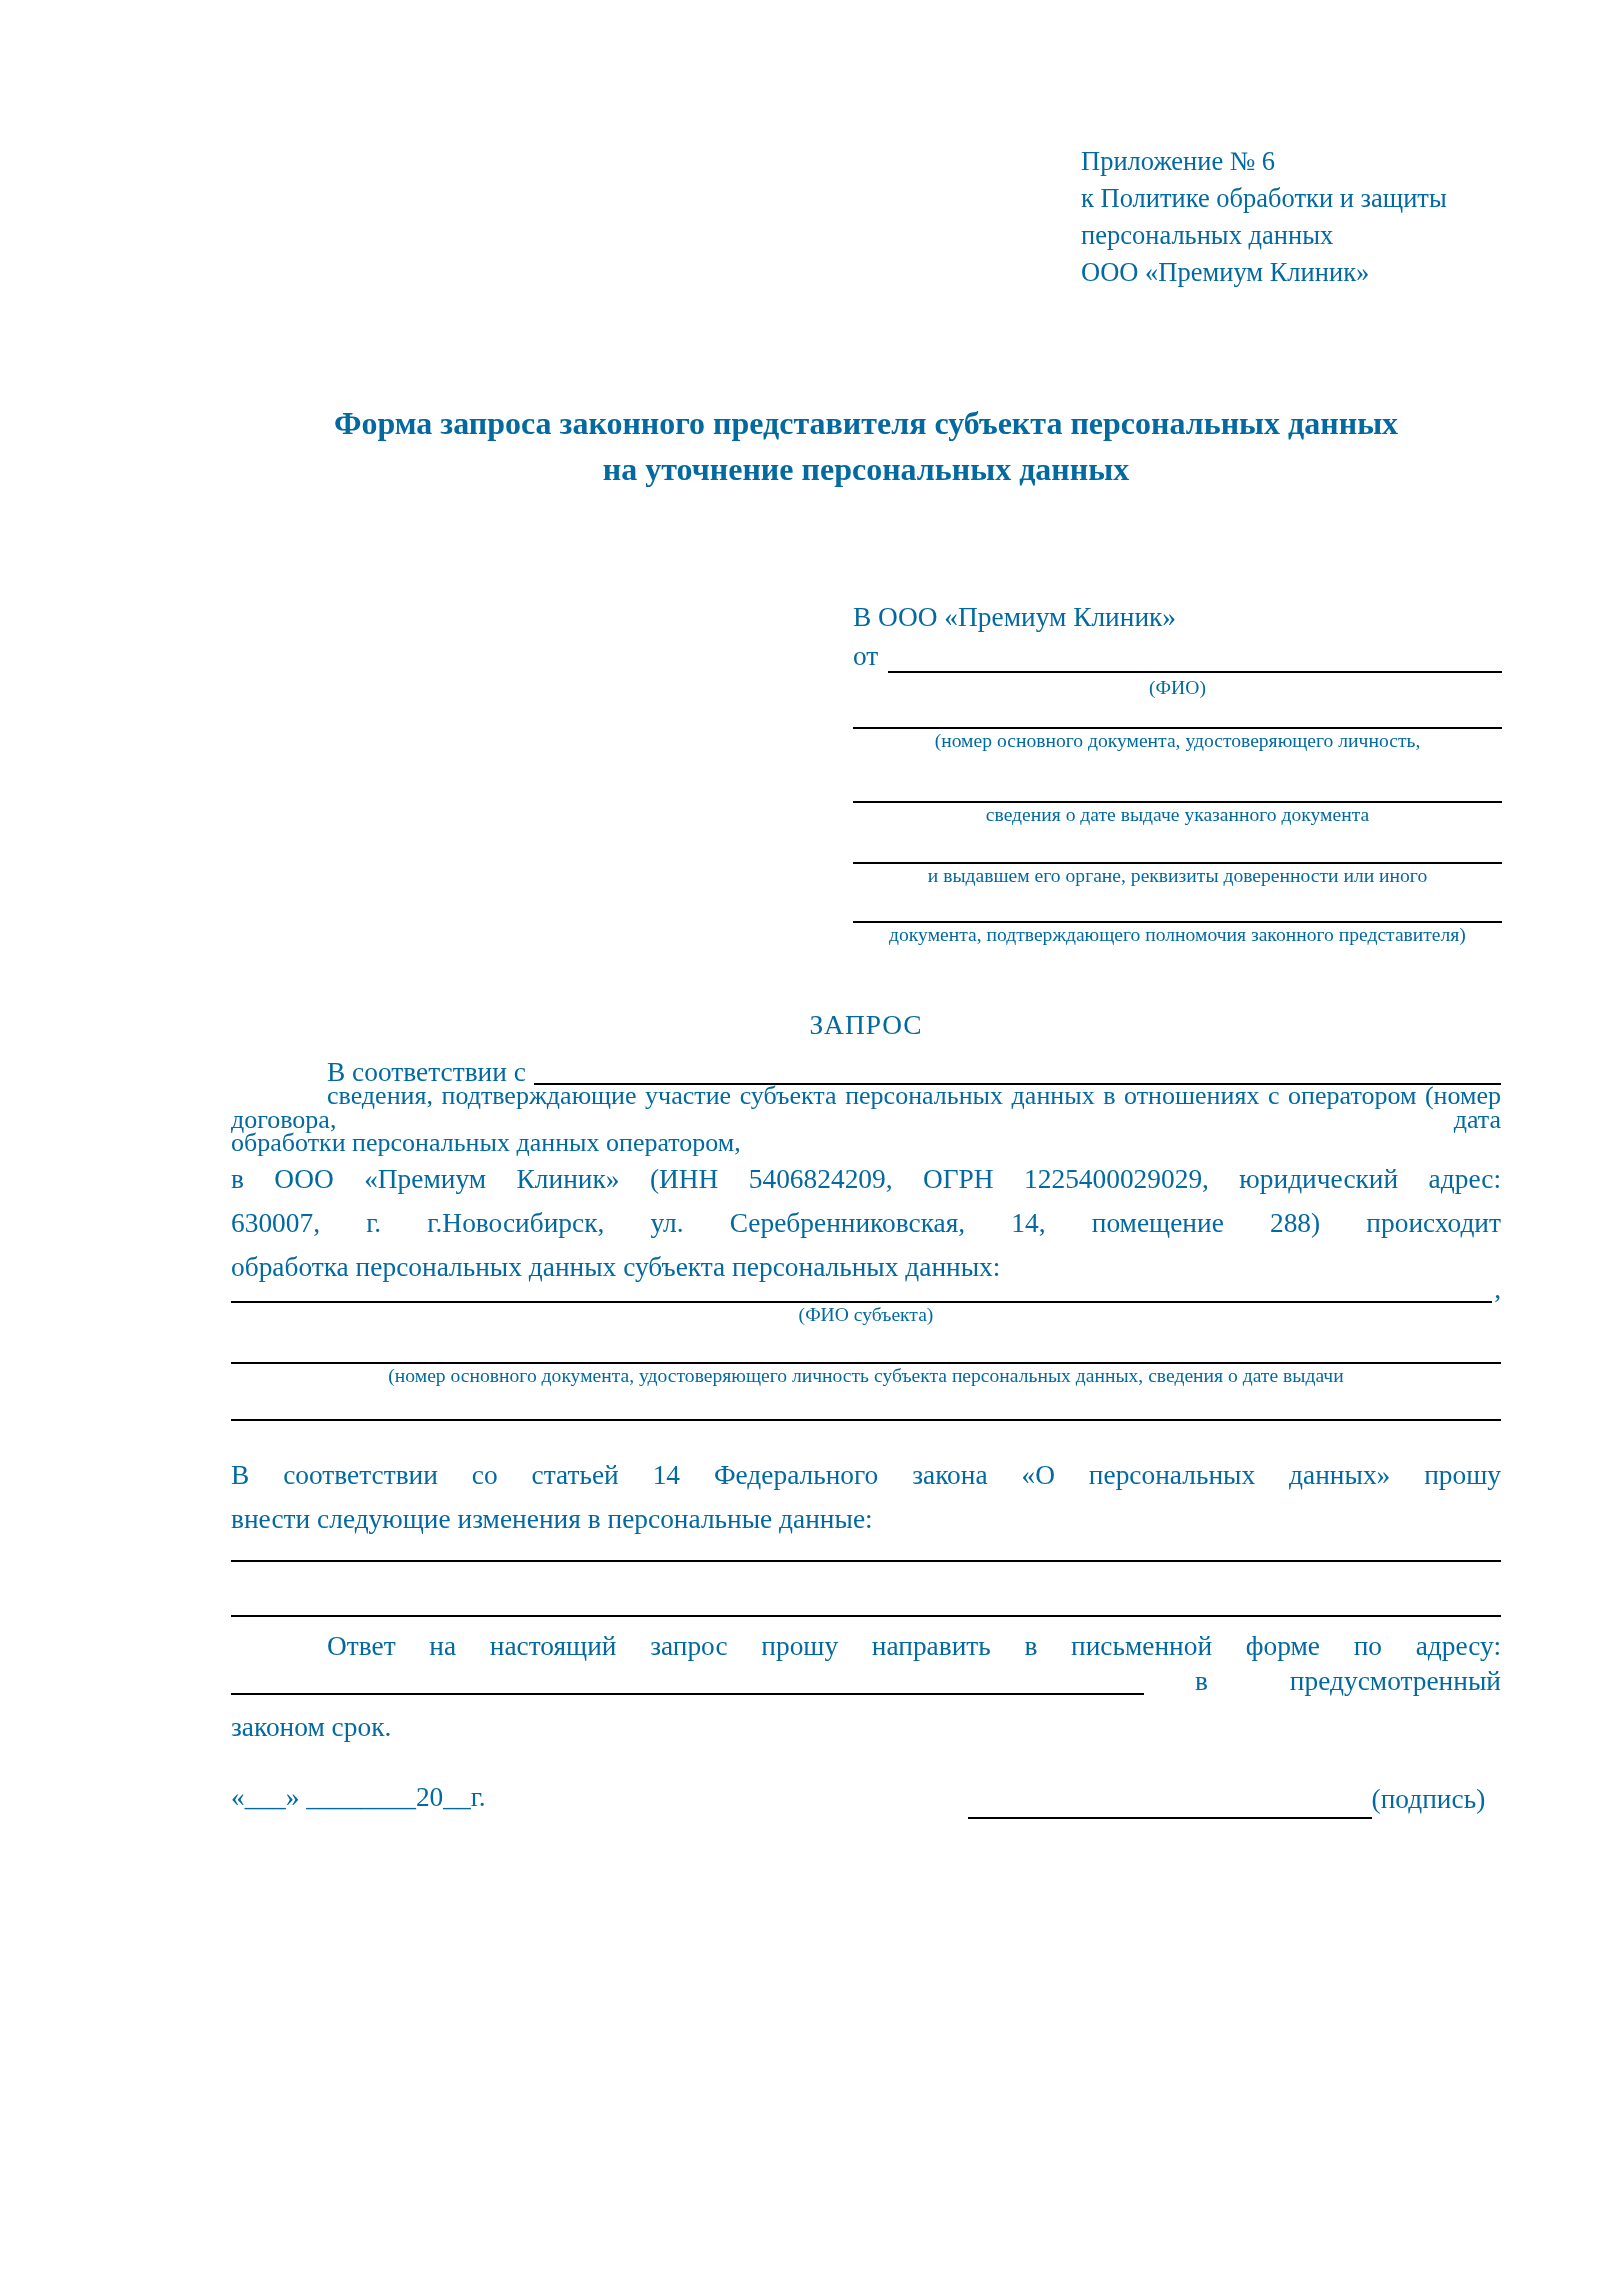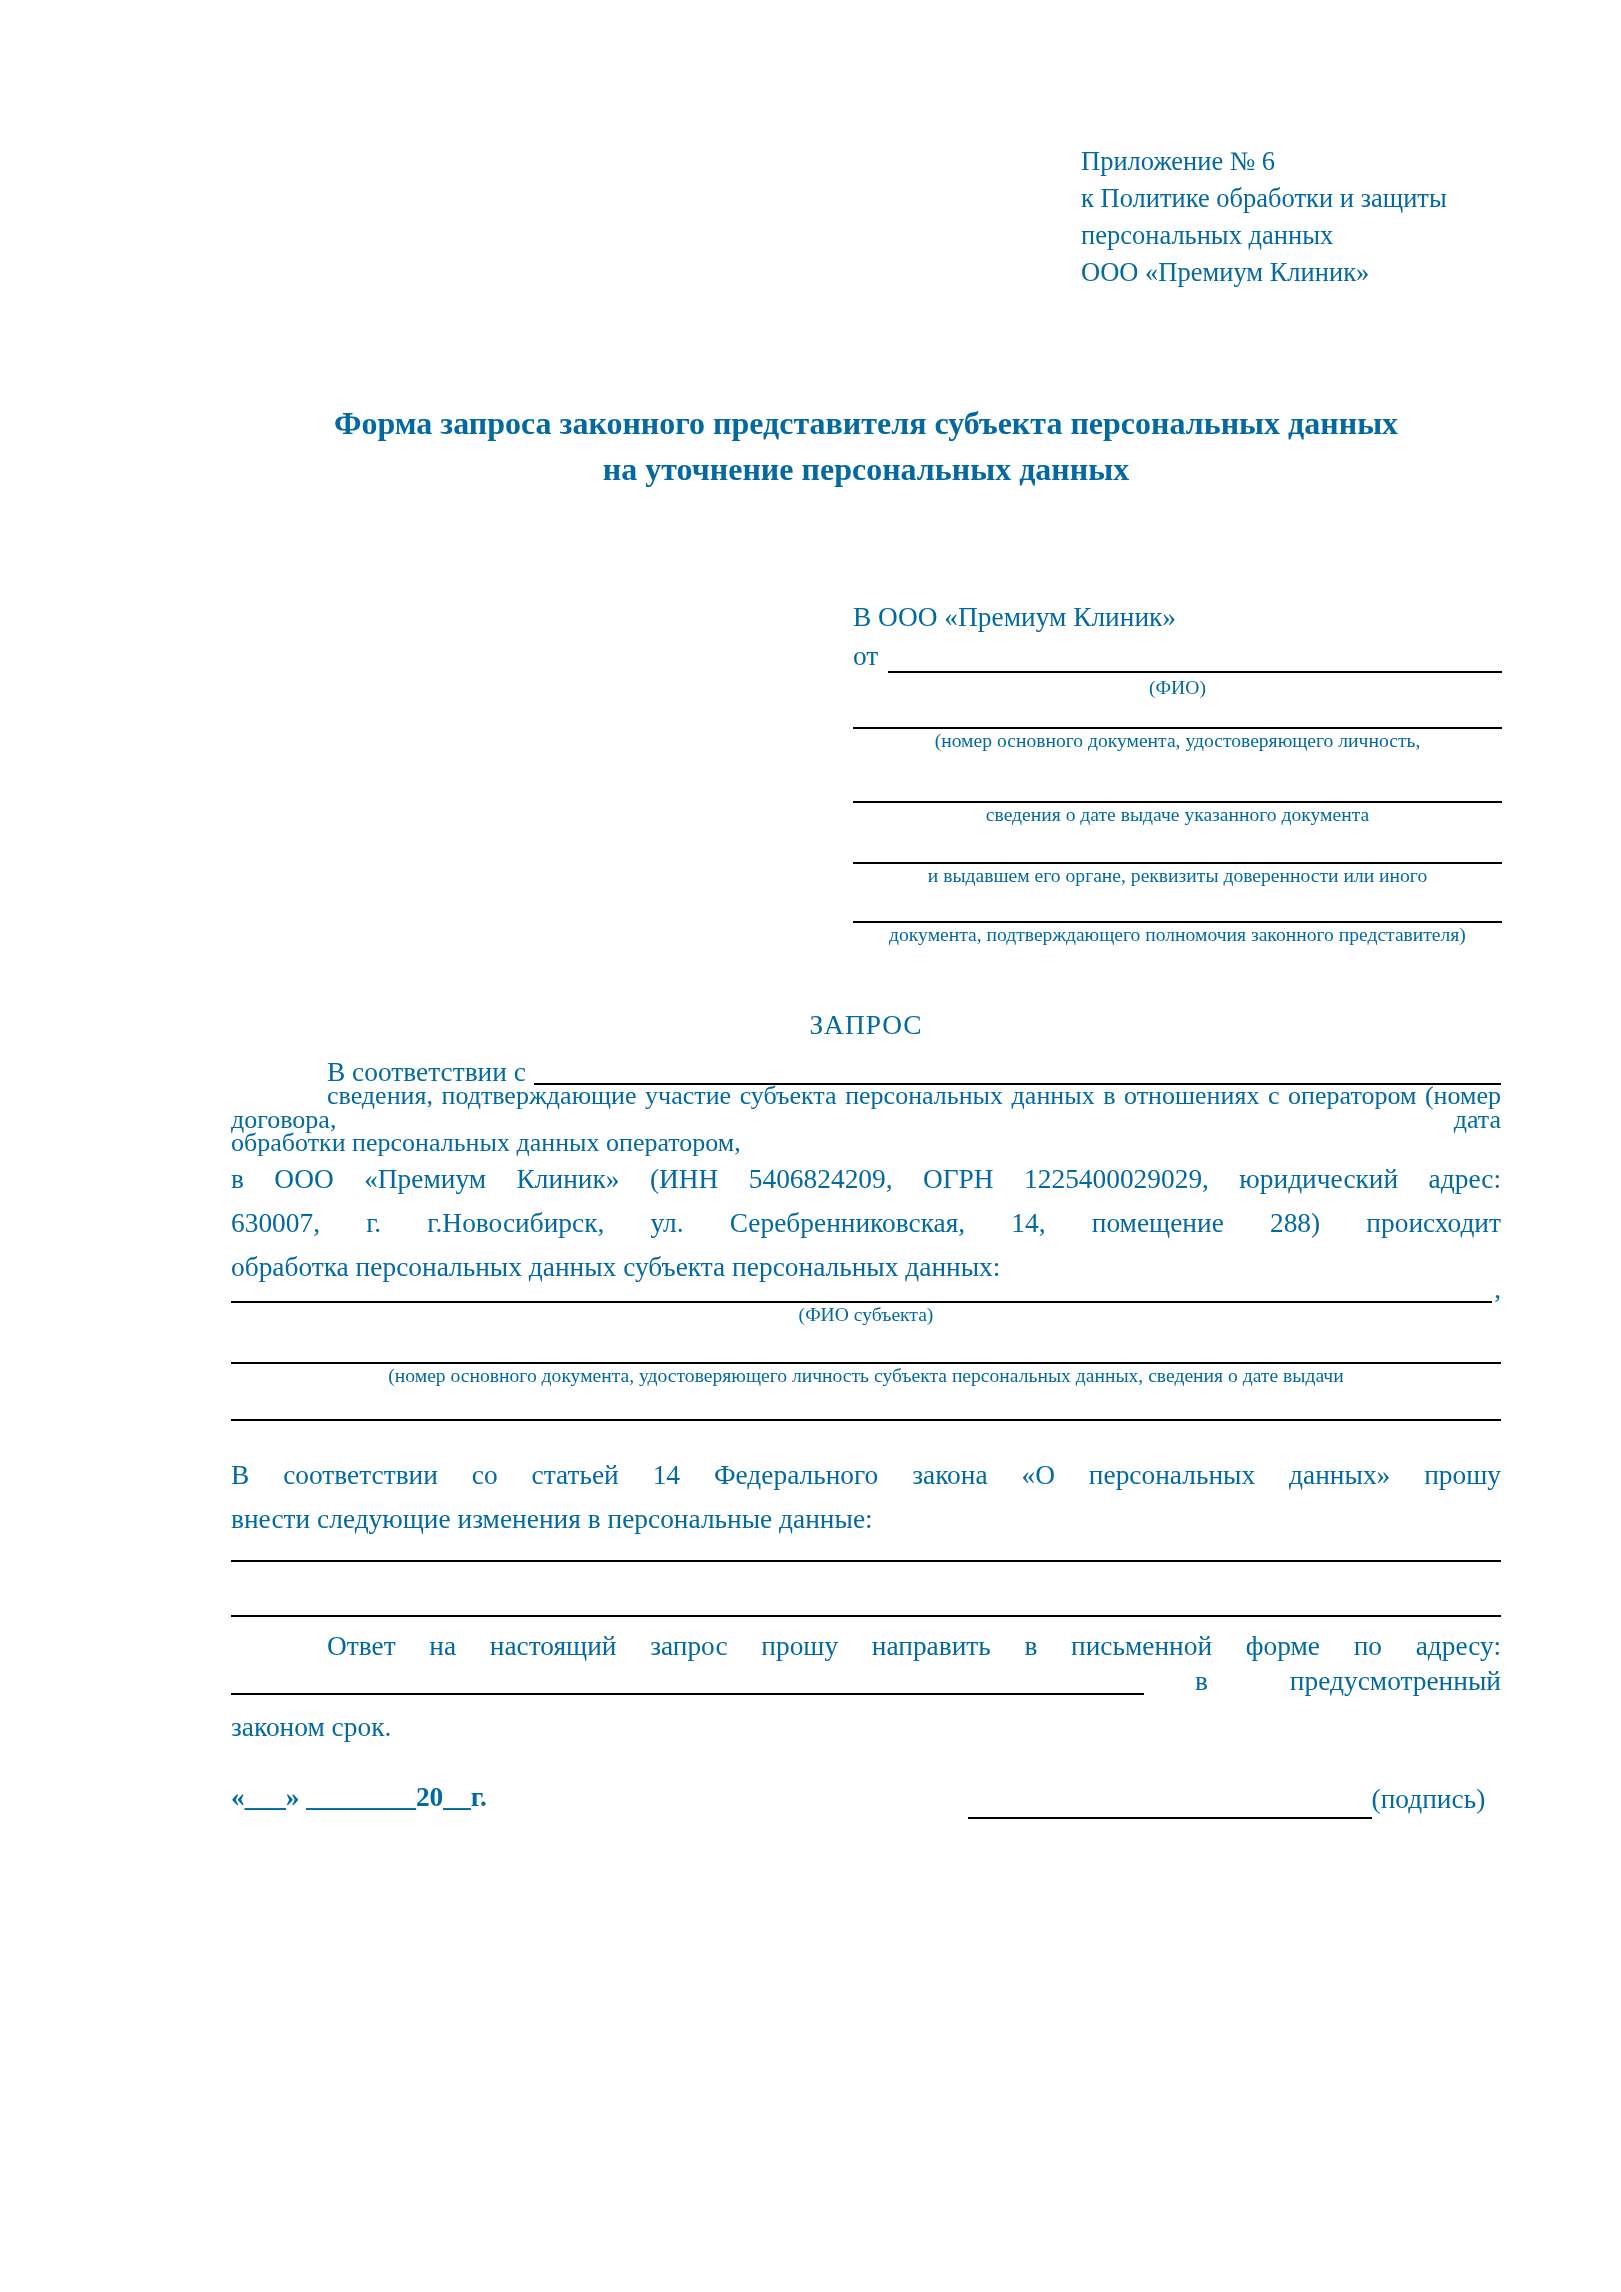--- a/index.html
+++ b/index.html
@@ -41,21 +41,21 @@
   .linerow .comma{line-height:27.4px;padding-left:2px;}
   .blankline{left:231px;width:1270px;height:37px;border-bottom:2.9px solid #000;}
   .reply{left:231px;top:1625px;width:1270px;font-size:27.4px;}
   .reply .l1{line-height:43px;text-indent:96px;}
   .reply .row2{display:flex;align-items:flex-end;height:27.4px;}
   .reply .row2 .fill{width:913px;height:27.4px;}
   .reply .row2 .w1{margin-left:51px;line-height:27.4px;}
   .reply .row2 .w2{margin-left:auto;line-height:27.4px;}
   .reply .l3{margin-top:9.8px;line-height:44px;}
   .footer{left:231px;top:1776px;width:1270px;display:flex;align-items:flex-end;height:43px;font-size:27.4px;}
-  .footer .date{line-height:43px;white-space:pre;font-weight:bold;}
+  .footer .date{line-height:43px;white-space:pre;}
   .sig-group{margin-left:auto;margin-right:15.7px;display:flex;align-items:flex-end;}
   .sig-group .fill{width:404px;height:29px;}
   .sig-group .sigcap{line-height:39px;}
 </style>
 </head>
 <body>
 
 <div class="page">
 
   <div class="abs appendix">

